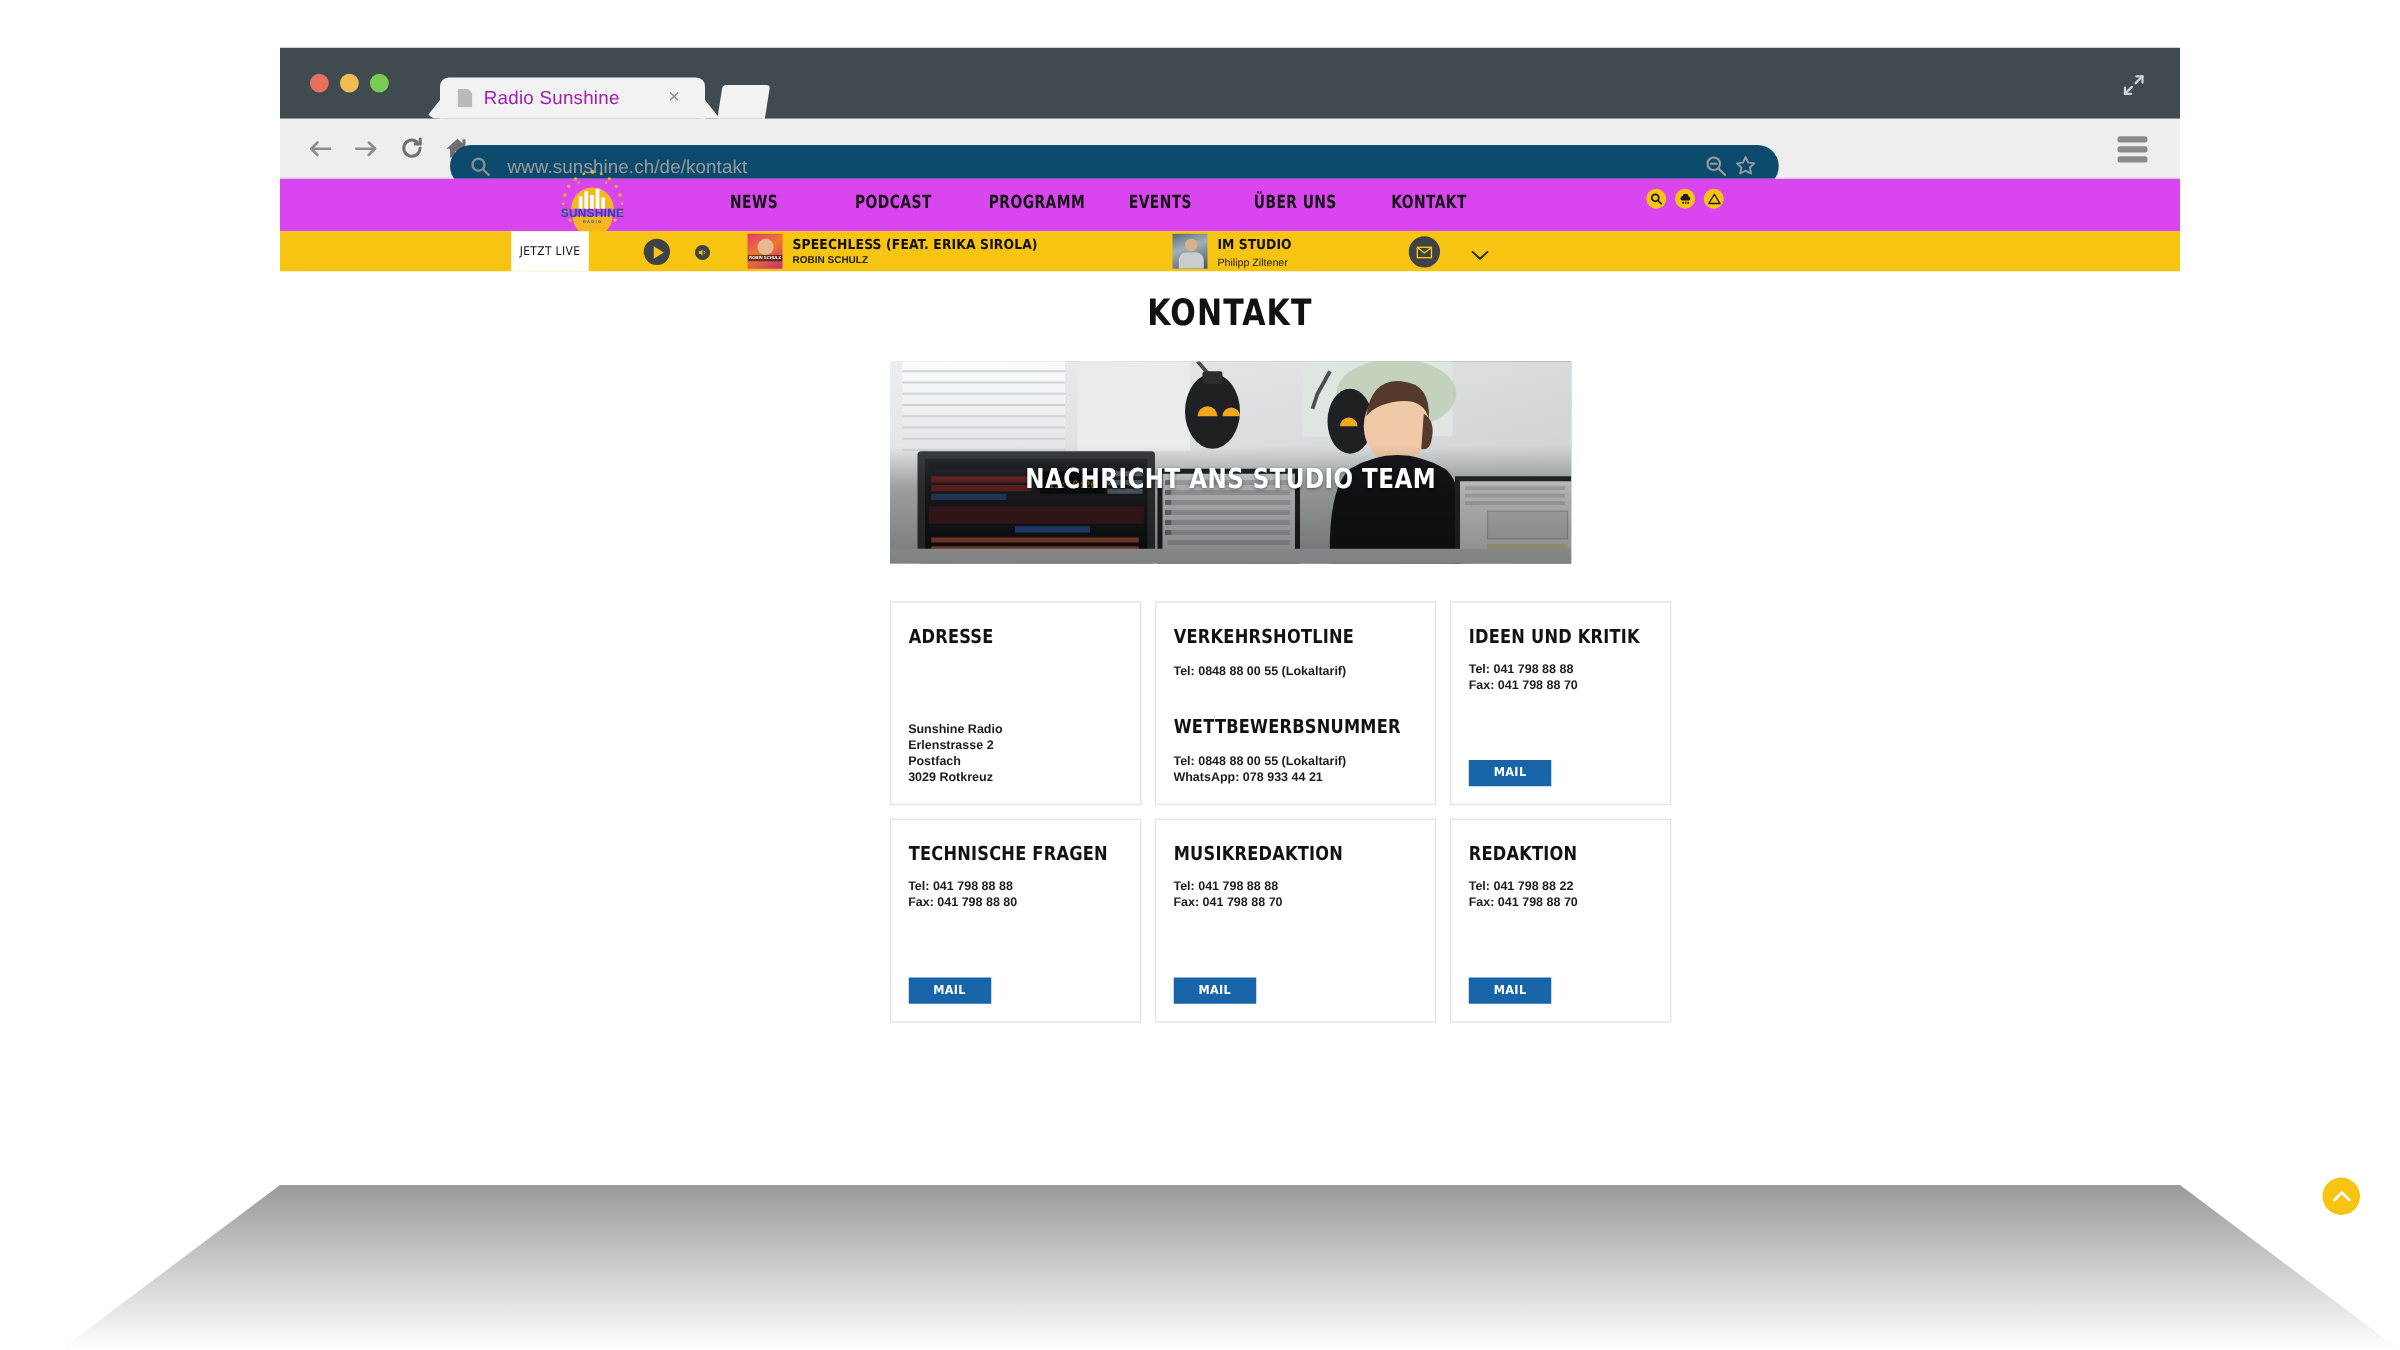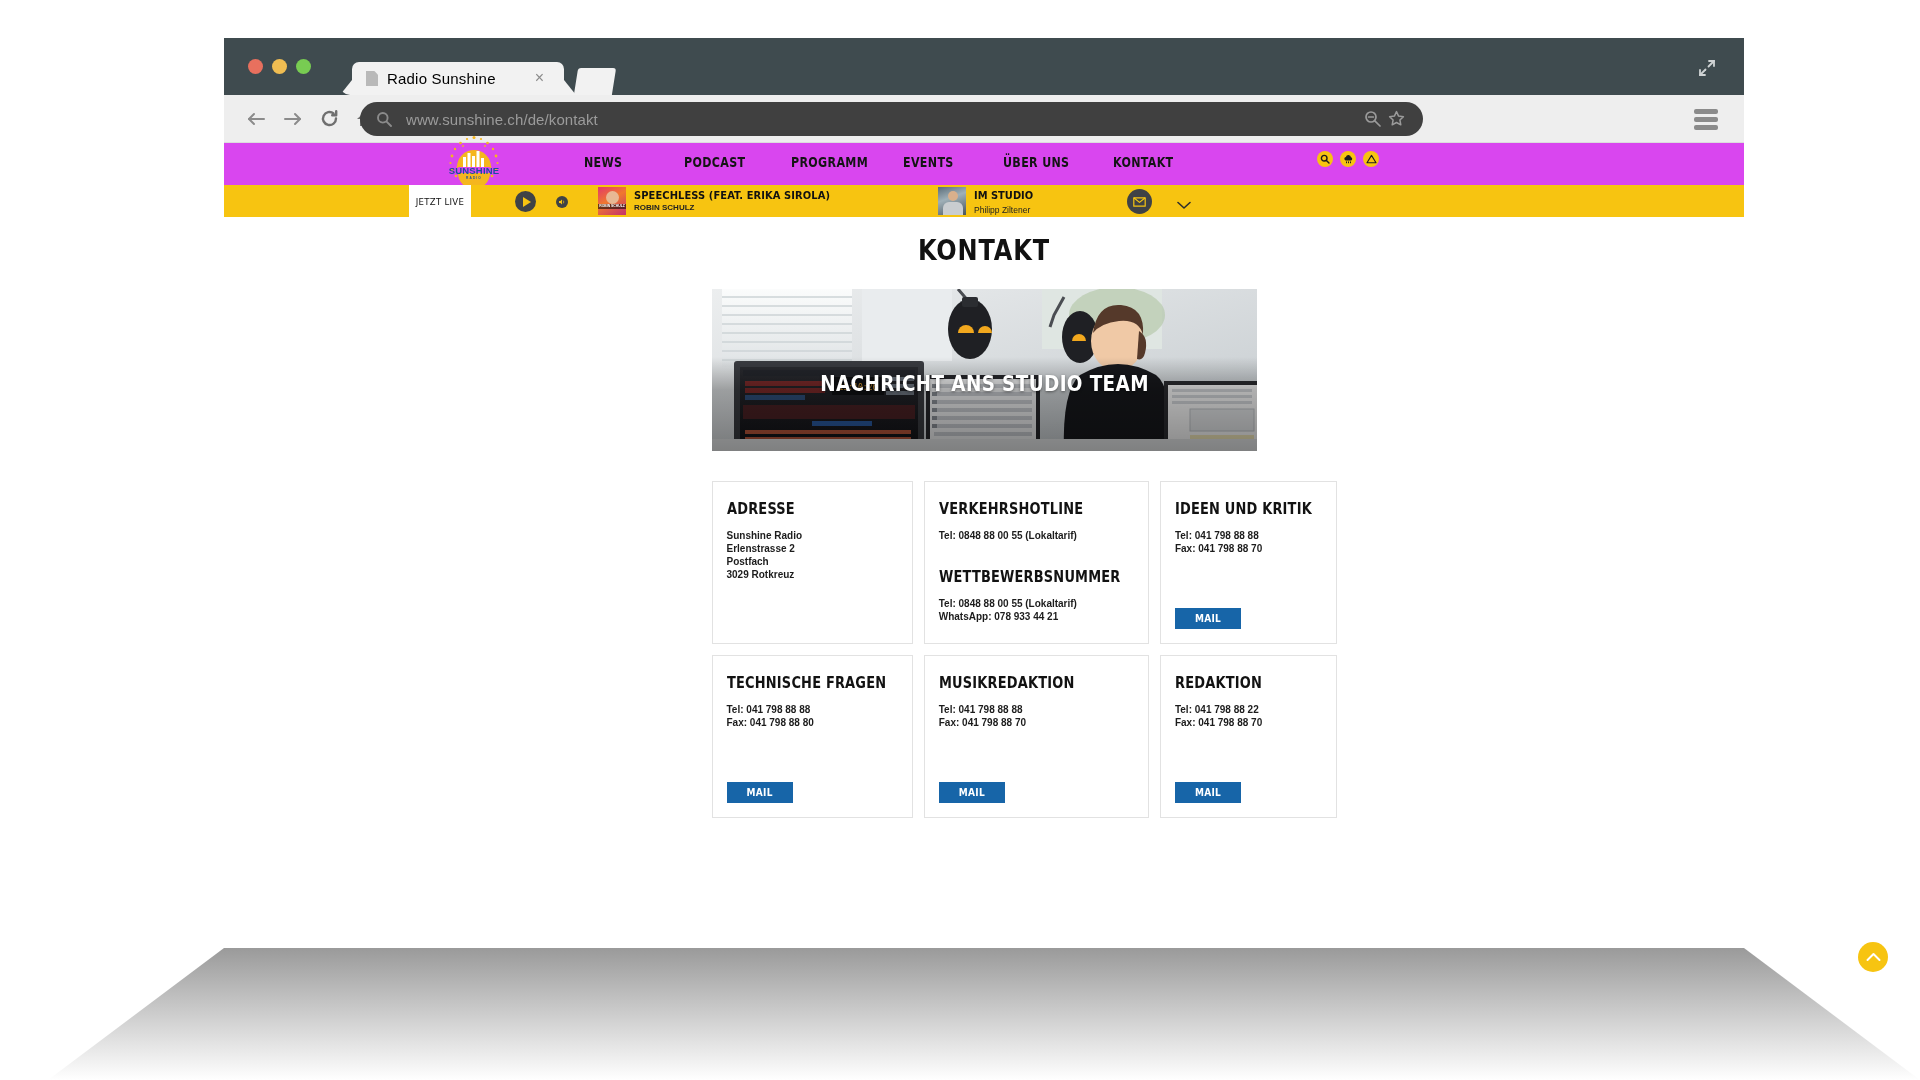--- a/index.html
+++ b/index.html
@@ -67,21 +67,21 @@
   }
   .tab-doc-icon {
     margin-left: 14px;
     width: 12px; height: 15px;
     background: #b9b9b9;
     clip-path: polygon(0 0, 70% 0, 100% 25%, 100% 100%, 0 100%);
   }
   .tab-title {
     margin-left: 9px;
     font-size: 15px;
-    color: #000000;
+    color: #a21caf;
     letter-spacing: .2px;
     white-space: nowrap;
     overflow: hidden;
     max-width: 125px;
   }
   .tab-close {
     position: absolute; right: 20px; top: 8px;
     font-size: 16px; color: #8b8b8b; line-height: 16px;
     cursor: pointer;
   }
@@ -104,23 +104,23 @@
     position: relative;
     height: 48px;
     background: #eeeeee;
     display: flex; align-items: center;
     border-bottom: 1px solid #dddddd;
   }
   .nav-btns { display: flex; align-items: center; gap: 17px; margin-left: 22px; }
   .nav-ico { color: #8b8b8b; display: block; }
   .urlbar {
     position: absolute;
-    left: 136px; top: 7px;
+    left: 136px; top: 21px;
     width: 1063px; height: 34px;
-    background: #404040;
+    background: #0c4a6e;
     border-radius: 17px;
     display: flex; align-items: center;
   }
   .url-search-ico { margin-left: 16px; color: #8b8b8b; }
   .url-text {
     margin-left: 14px;
     font-size: 15px; color: #9b9b9b;
     letter-spacing: .1px;
   }
   .url-right {
@@ -353,20 +353,21 @@
     gap: 11px 11px;
   }
   .card {
     background: #ffffff;
     border: 1px solid #e2e2e2;
     padding: 18px 14px 14px 14px;
     min-height: 163px;
     position: relative;
     display: flex;
     flex-direction: column;
+    justify-content: space-between;
   }
   .card-h {
     font-family: "DejaVu Sans Condensed", "Liberation Sans Narrow", "Liberation Sans", sans-serif;
     font-weight: bold;
     font-size: 15.5px;
     letter-spacing: .2px;
     color: #121212;
     transform: scaleX(.93);
     transform-origin: left center;
     white-space: nowrap;

